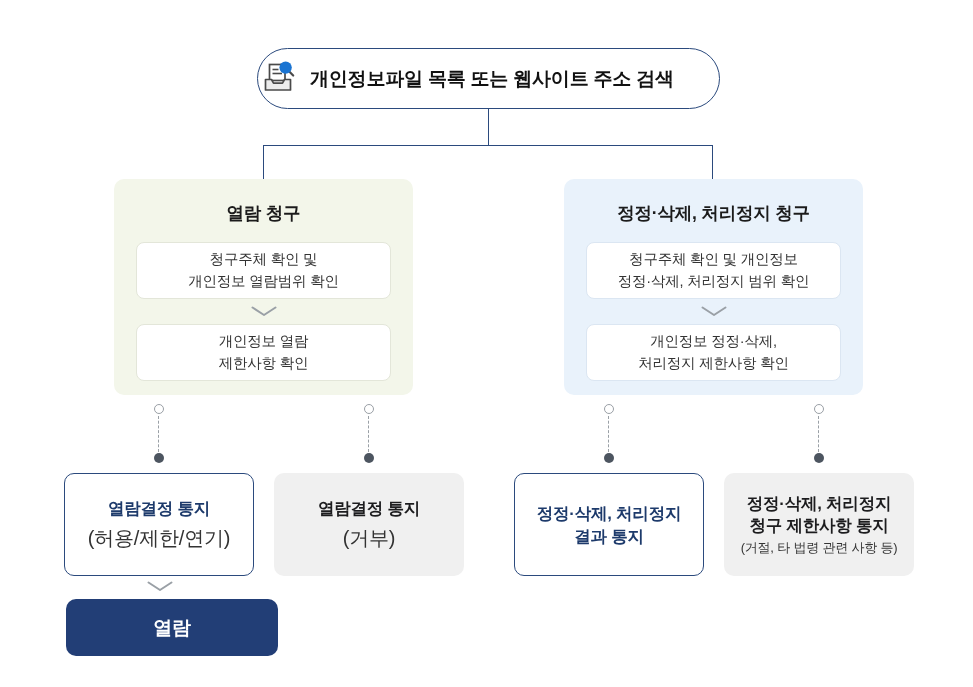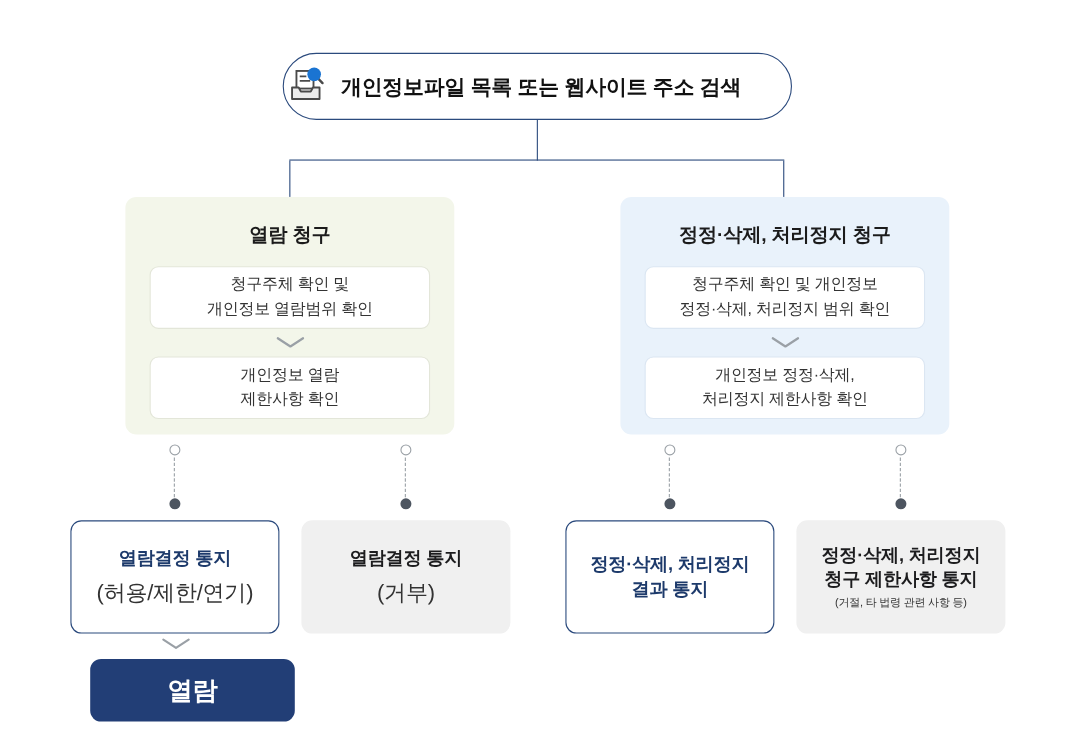--- a/index.html
+++ b/index.html
@@ -42,27 +42,27 @@
   
   .outcome{position:absolute;top:473px;width:190px;height:103px;border-radius:10px;box-sizing:border-box;
            display:flex;flex-direction:column;align-items:center;justify-content:center;
            text-align:center;gap:6px;padding:4px 6px;}
   .outcome-outlined{background:#fff;border:1px solid #2b4a7d;}
   .outcome-filled{background:#f0f0f0;}
   .outcome-title{font-size:16.5px;font-weight:700;line-height:1.35;white-space:pre-line;}
   .outcome-outlined .outcome-title{color:#1d3a6b;}
   .outcome-filled  .outcome-title{color:#1c1c1e;}
   .outcome-sub{font-size:20px;color:#333;}
-  .outcome-sub.small{font-size:10px;}
+  .outcome-sub.small{font-size:13px;}
 
   .final-chevron{position:absolute;left:147px;top:578px;}
 
-  .action-button{position:absolute;left:82px;top:599px;width:186px;height:57px;border-radius:10px;
+  .action-button{position:absolute;left:66px;top:599px;width:212px;height:57px;border-radius:10px;
                  background:#223e76;border:none;display:flex;align-items:center;justify-content:center;
-                 color:#fff;font-size:23px;font-weight:700;cursor:pointer;
+                 color:#fff;font-size:19px;font-weight:700;cursor:pointer;
                  font-family:"Liberation Sans","DejaVu Sans",sans-serif;letter-spacing:-0.2px;}
 </style>
 </head>
 <body>
 
 <div class="stage">
 
   <div class="pill">
     <span style="display:flex;">
       <svg width="40" height="40" viewBox="0 0 40 40" aria-hidden="true">

